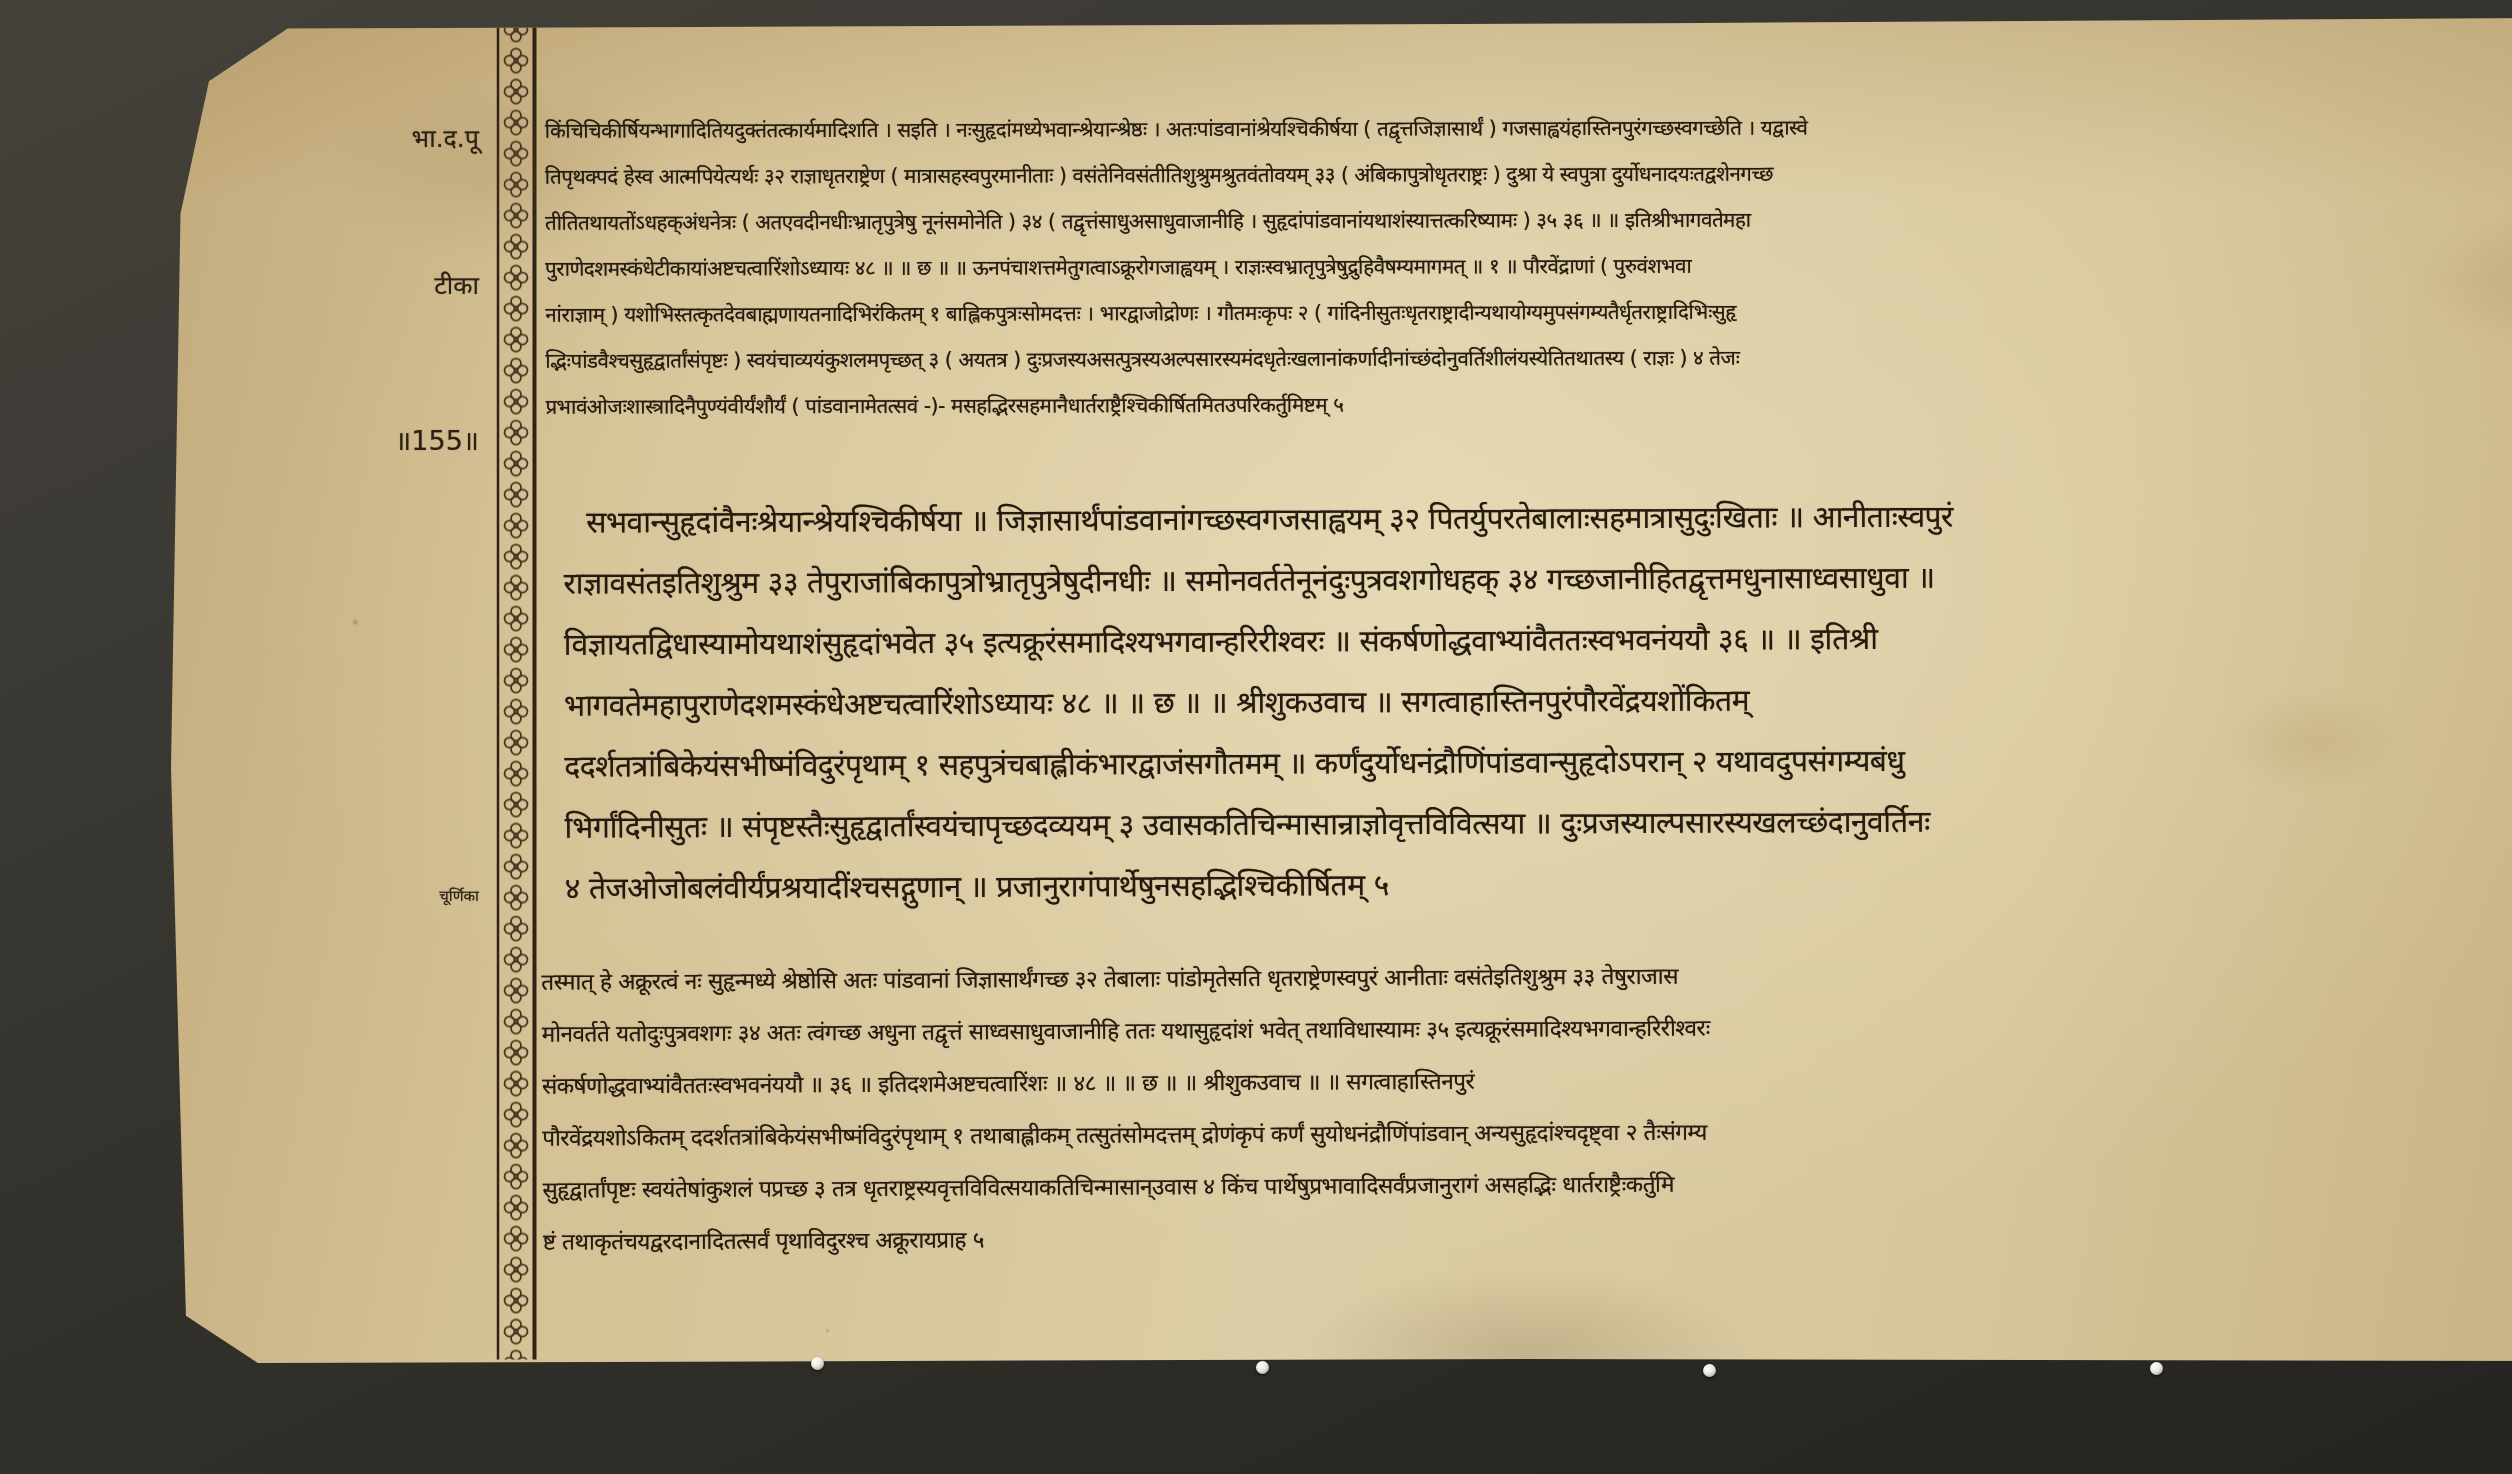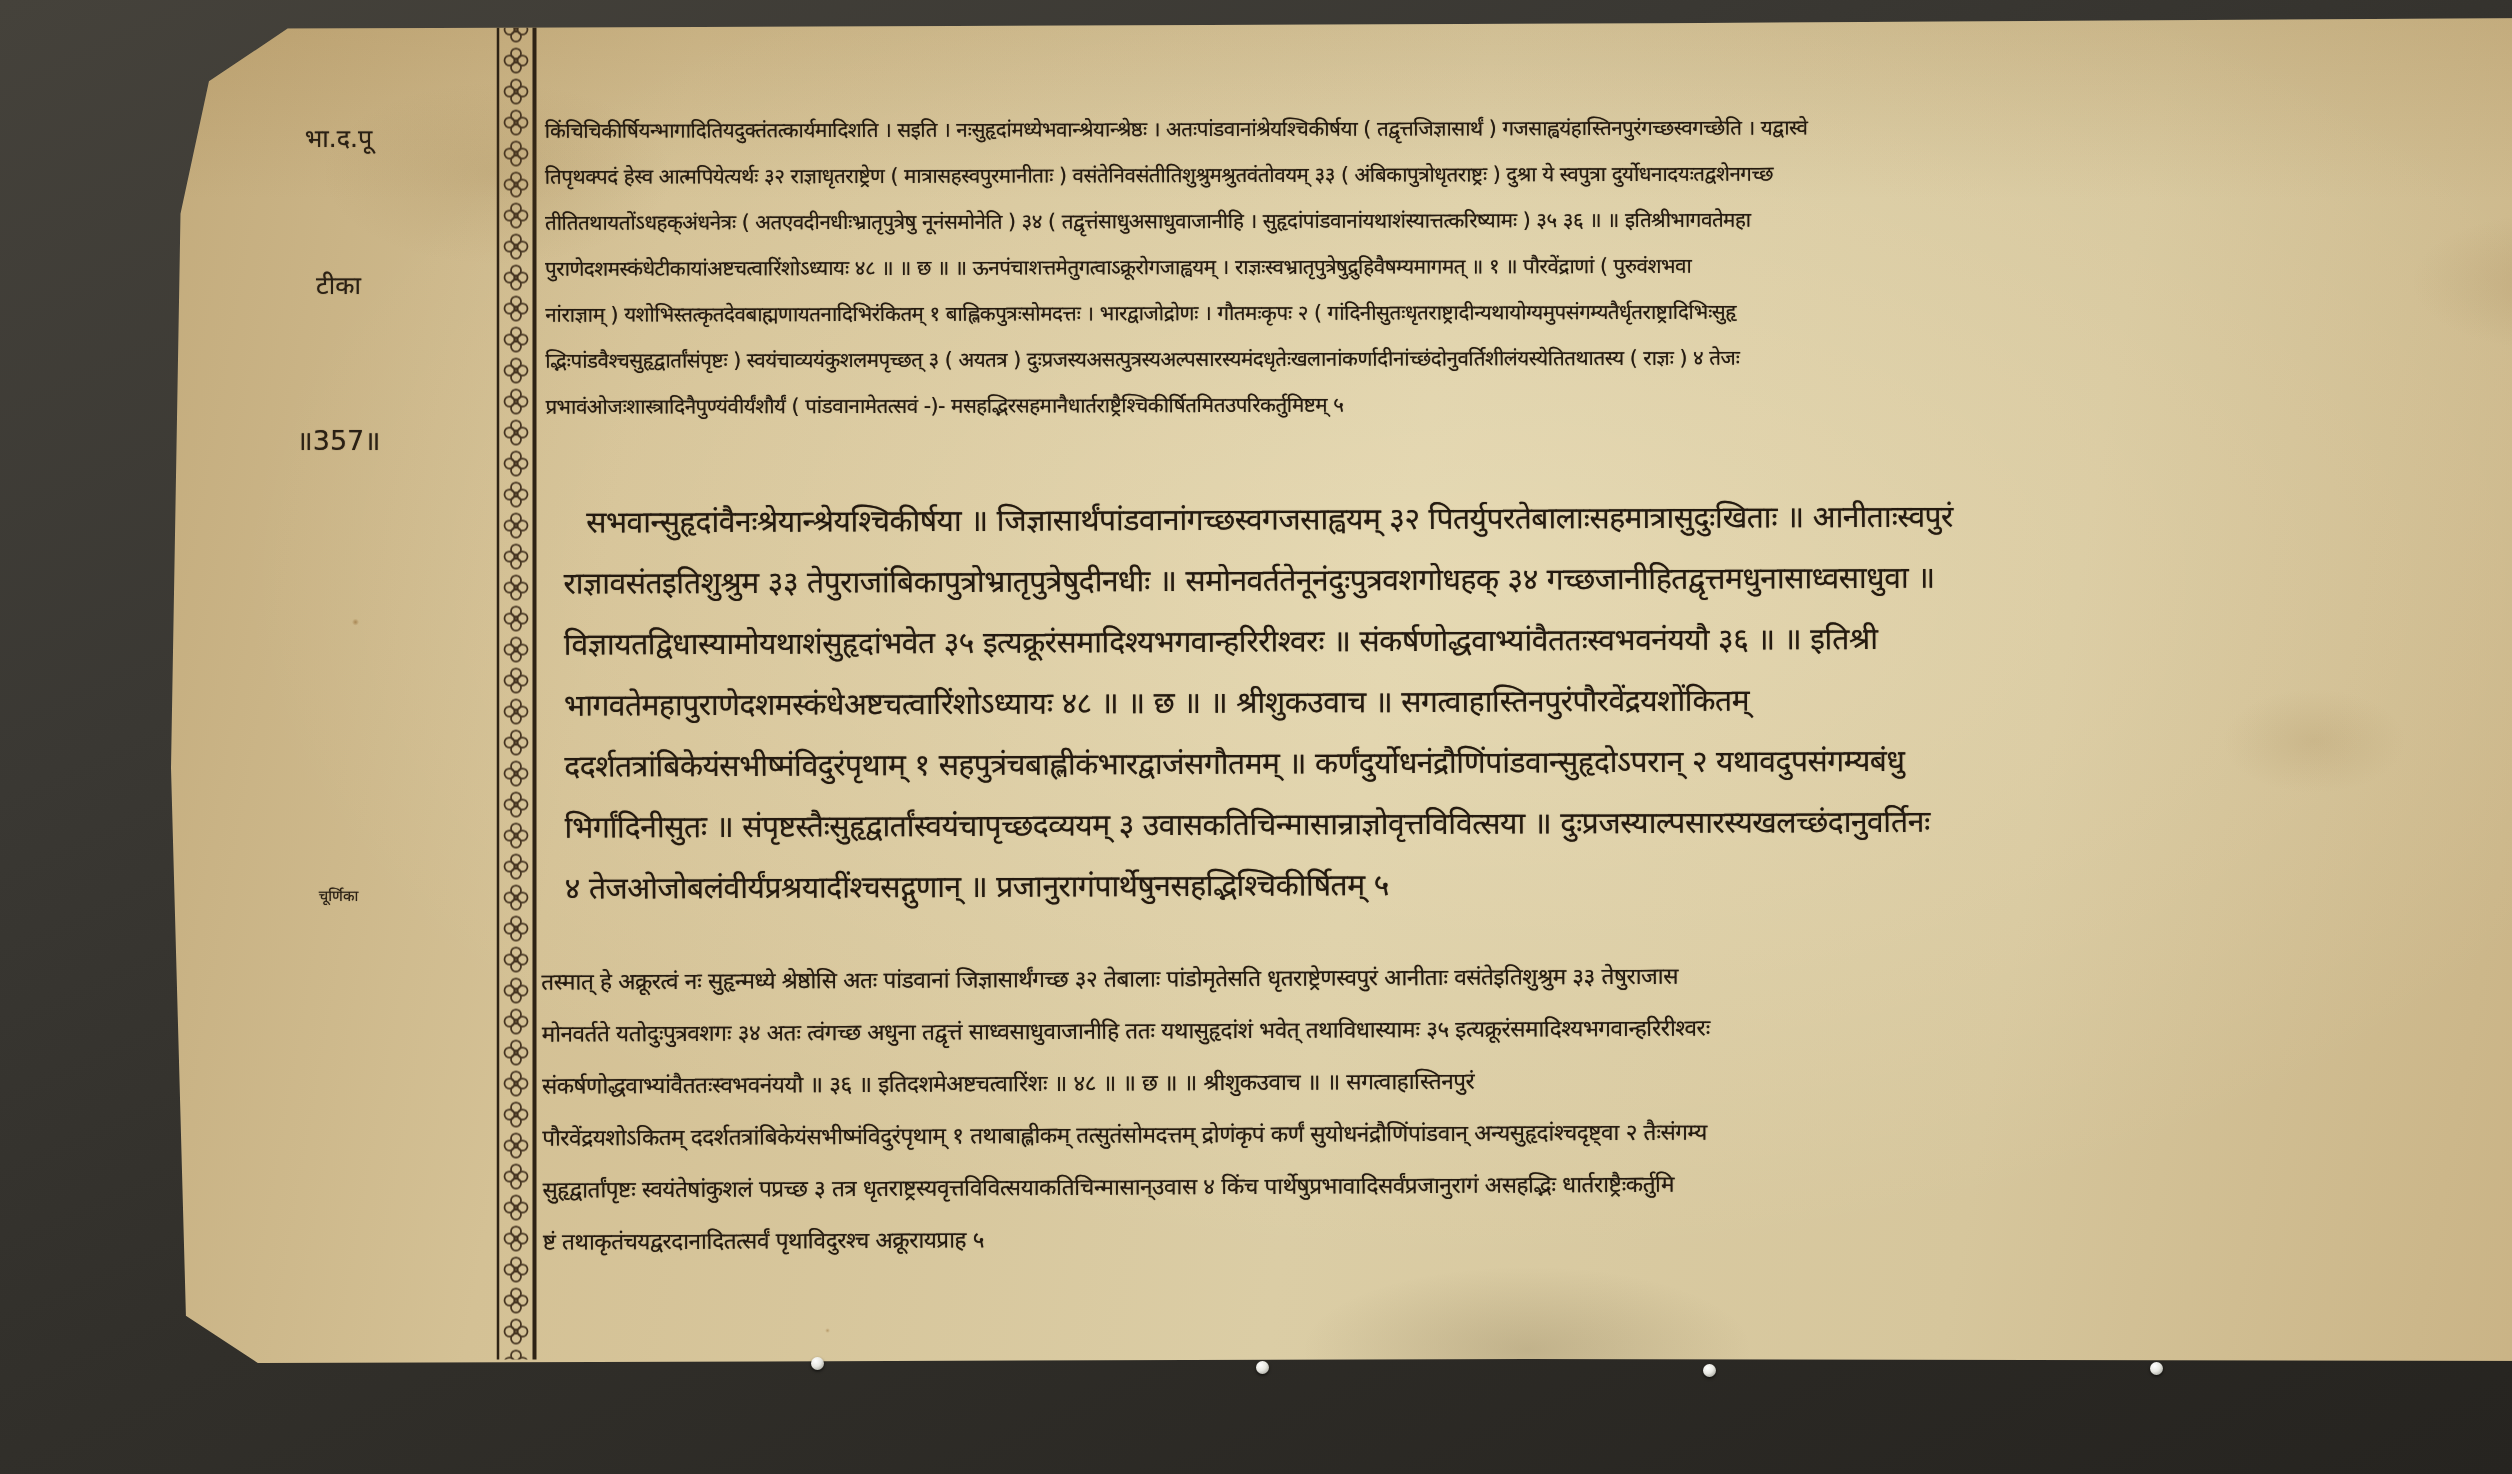--- a/index.html
+++ b/index.html
@@ -29,21 +29,21 @@
       radial-gradient(ellipse 301px 111px at 50% 99%,rgba(70,52,22,0.16),rgba(70,52,22,0) 75%);
   }
   
   .strip{position:absolute;top:0;height:100%;}
   
   .margin-label{
     position:absolute;color:#2a2014;
     text-shadow:0 0 1px rgba(42,30,14,0.55);
     white-space:nowrap;
   }
-  .ml-left{width:281px;left:198px;text-align:center;}
+  .ml-left{width:281px;left:198px;text-align:right;}
   
   .tblock{position:absolute;color:#241a10;}
   .tline{
     white-space:nowrap;overflow:hidden;
     text-shadow:0 0 0.8px rgba(36,24,8,0.65);
   }
   .tika-block{left:545px;top:106px;width:2156px;transform:rotate(-0.15deg);}
   .tika-block .tline{height:46px;line-height:44px;font-size:20.6px;letter-spacing:-0.5px;}
   .mula-block{left:564px;top:488px;width:2138px;transform:rotate(-0.25deg);}
   .mula-block .tline{height:61px;line-height:59px;font-size:30px;letter-spacing:-0.5px;}
@@ -78,21 +78,21 @@
       <rect x="10" y="0" width="64" height="2690" fill="url(#quatL)"></rect>
       <line x1="6" y1="0" x2="6" y2="2690" stroke="#2e2315" stroke-width="5"></line>
       <line x1="79" y1="0" x2="79" y2="2690" stroke="#2e2315" stroke-width="8"></line>
     </svg>
   </div>
 
 </div>
 
 <div class="margin-label ml-left" style="top:120px;font-size:25px;">भा.द.पू</div>
 <div class="margin-label ml-left" style="top:267px;font-size:25px;">टीका</div>
-<div class="margin-label ml-left" style="top:421px;font-size:27px;">॥357॥</div>
+<div class="margin-label ml-left" style="top:421px;font-size:27px;">॥155॥</div>
 <div class="margin-label ml-left" style="top:885px;font-size:15px;">चूर्णिका</div>
 
 <div class="tblock tika-block">
   <div class="tline">किंचिचिकीर्षियन्भागादितियदुक्तंतत्कार्यमादिशति । सइति । नःसुहृदांमध्येभवान्श्रेयान्श्रेष्ठः । अतःपांडवानांश्रेयश्चिकीर्षया ( तद्वृत्तजिज्ञासार्थं ) गजसाह्वयंहास्तिनपुरंगच्छस्वगच्छेति । यद्वास्वे</div>
   <div class="tline">तिपृथक्पदं हेस्व आत्मपियेत्यर्थः ३२ राज्ञाधृतराष्ट्रेण ( मात्रासहस्वपुरमानीताः ) वसंतेनिवसंतीतिशुश्रुमश्रुतवंतोवयम् ३३ ( अंबिकापुत्रोधृतराष्ट्रः ) दुश्रा ये स्वपुत्रा दुर्योधनादयःतद्वशेनगच्छ</div>
   <div class="tline">तीतितथायतोंऽधहक्अंधनेत्रः ( अतएवदीनधीःभ्रातृपुत्रेषु नूनंसमोनेति ) ३४ ( तद्वृत्तंसाधुअसाधुवाजानीहि । सुहृदांपांडवानांयथाशंस्यात्तत्करिष्यामः ) ३५ ३६ ॥    ॥ इतिश्रीभागवतेमहा</div>
   <div class="tline">पुराणेदशमस्कंधेटीकायांअष्टचत्वारिंशोऽध्यायः ४८ ॥    ॥ छ ॥    ॥ ऊनपंचाशत्तमेतुगत्वाऽक्रूरोगजाह्वयम् । राज्ञःस्वभ्रातृपुत्रेषुद्रुहिवैषम्यमागमत् ॥ १ ॥ पौरवेंद्राणां ( पुरुवंशभवा</div>
   <div class="tline">नांराज्ञाम् ) यशोभिस्तत्कृतदेवबाह्मणायतनादिभिरंकितम् १ बाह्लिकपुत्रःसोमदत्तः । भारद्वाजोद्रोणः । गौतमःकृपः २ ( गांदिनीसुतःधृतराष्ट्रादीन्यथायोग्यमुपसंगम्यतैर्धृतराष्ट्रादिभिःसुहृ</div>
   <div class="tline">द्भिःपांडवैश्चसुहृद्वार्तांसंपृष्टः ) स्वयंचाव्ययंकुशलमपृच्छत् ३ ( अयतत्र ) दुःप्रजस्यअसत्पुत्रस्यअल्पसारस्यमंदधृतेःखलानांकर्णादीनांच्छंदोनुवर्तिशीलंयस्येतितथातस्य ( राज्ञः ) ४ तेजः</div>
   <div class="tline">प्रभावंओजःशास्त्रादिनैपुण्यंवीर्यंशौर्यं ( पांडवानामेतत्सवं -)- मसहद्भिरसहमानैधार्तराष्ट्रैश्चिकीर्षितमितउपरिकर्तुमिष्टम् ५</div>

